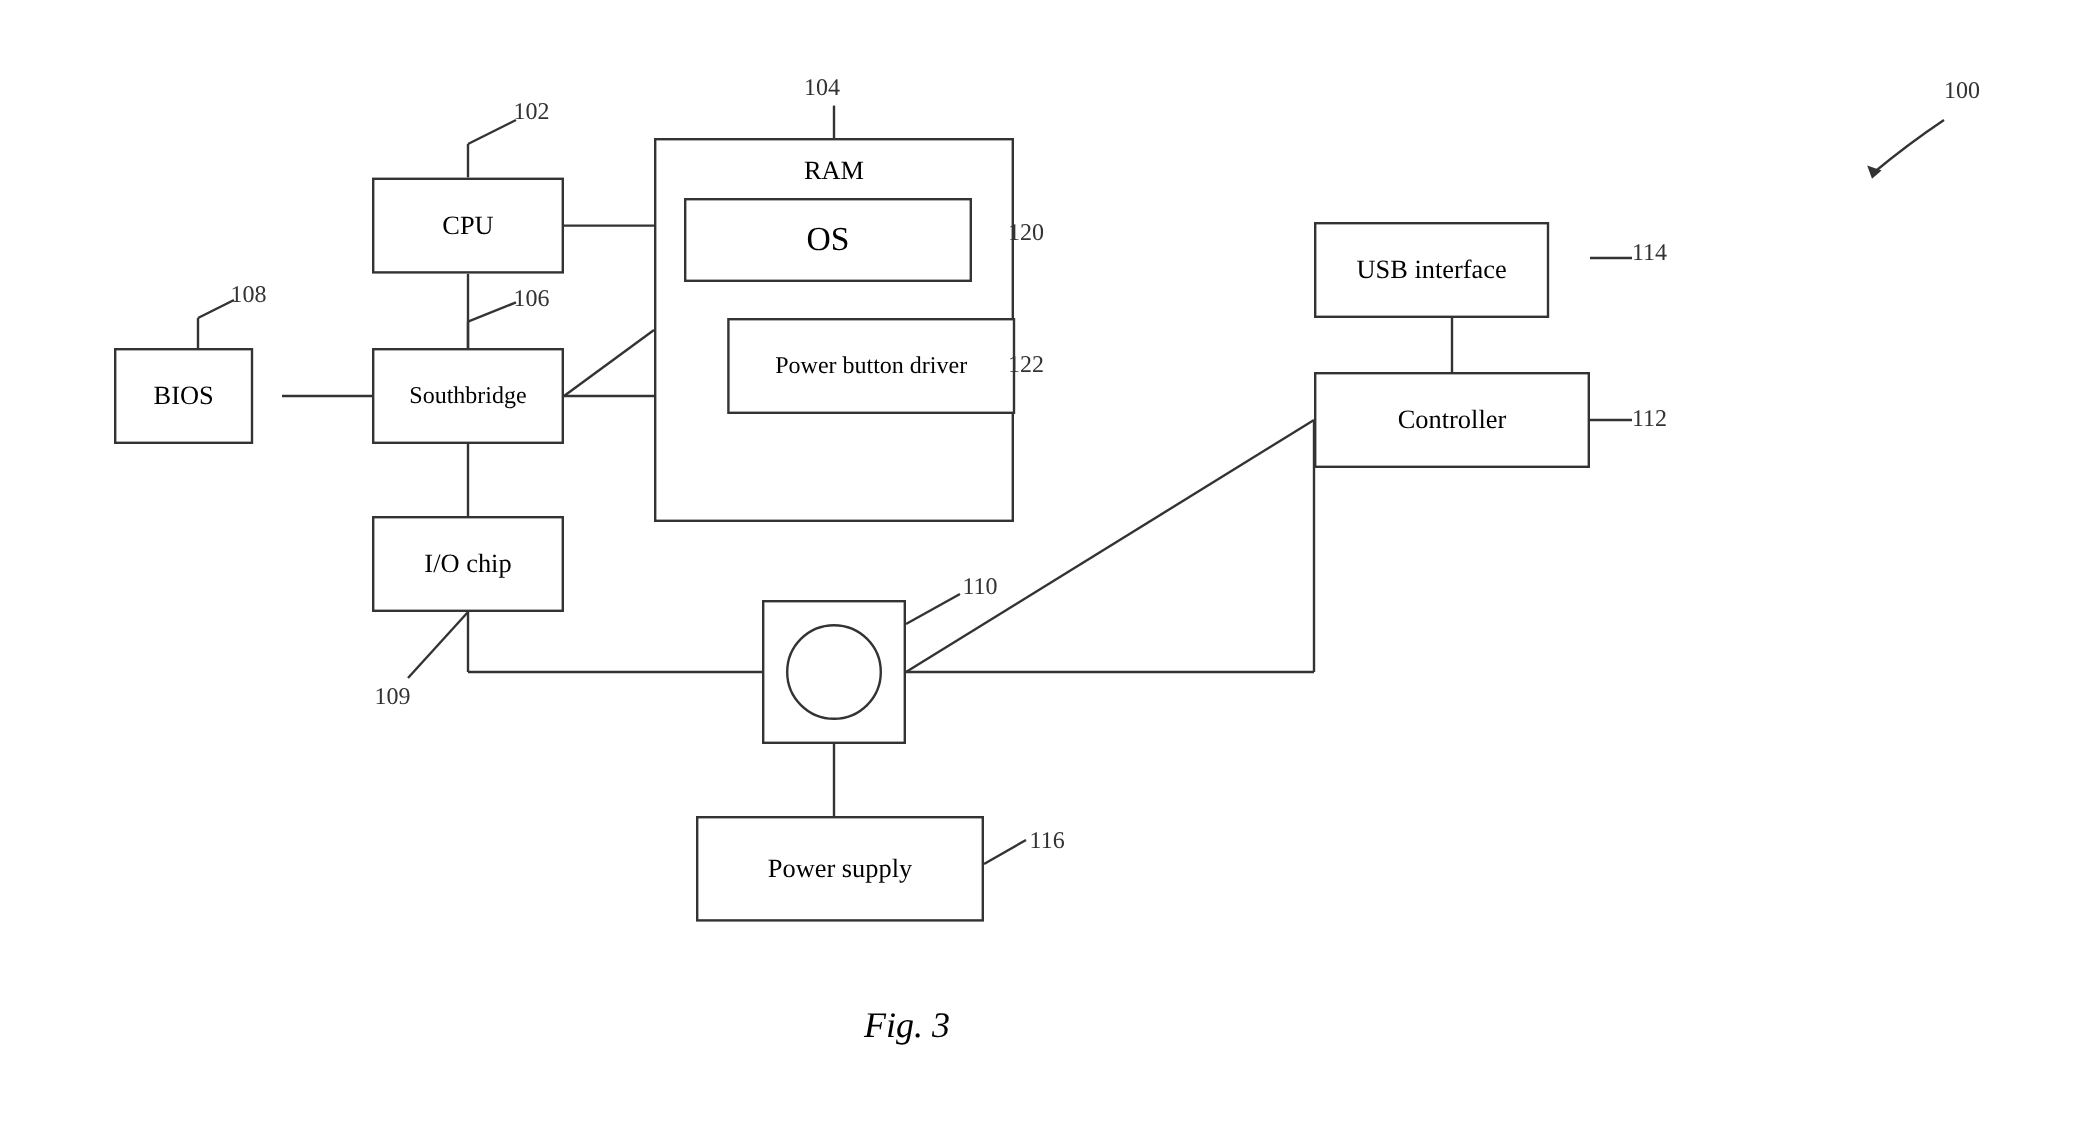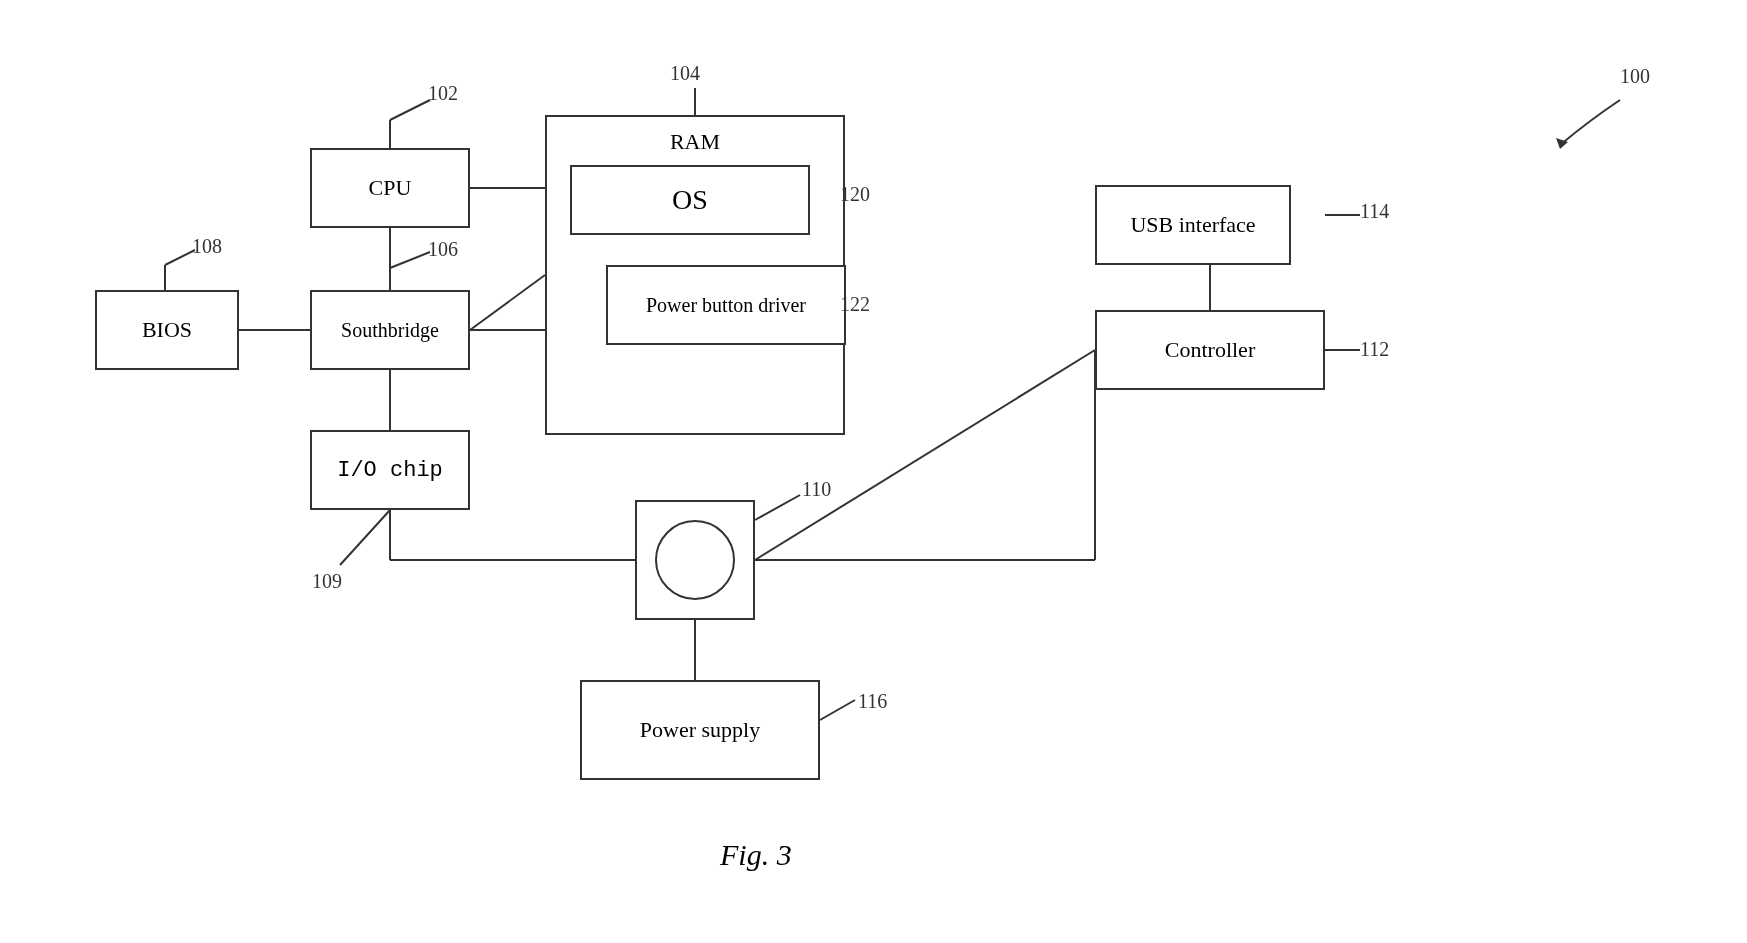--- a/index.html
+++ b/index.html
@@ -134,34 +134,34 @@
   </div>
 
   <div class="box" style="left:570px; top:265px; width:240px; height:80px; font-size:20px;margin-left:36px;">
     <span>Power button driver</span>
   </div>
 
   <div class="box" style="left:310px; top:290px; width:160px; height:80px; font-size:20px;">
     <span>Southbridge</span>
   </div>
 
-  <div class="box" style="left:310px; top:430px; width:160px; height:80px; font-size:22px;font-family:Liberation Mono, monospace;">
+  <div class="box" style="left:310px; top:430px; width:160px; height:80px; font-size:22px;">
     <span>I/O chip</span>
   </div>
 
-  <div class="box" style="left:95px; top:290px; width:144px; height:80px; font-size:22px;">
+  <div class="box" style="left:95px; top:290px; width:116px; height:80px; font-size:22px;">
     <span>BIOS</span>
   </div>
 
   <div class="box" style="left:635px; top:500px; width:120px; height:120px; border-radius:0; font-size:22px;">
 
     <div style="width:80px; height:80px; border-radius:50%; border:2px solid #333; background:#fff;"></div>
   </div>
 
-  <div class="box" style="left:580px; top:680px; width:240px; height:100px; font-size:22px;">
+  <div class="box" style="left:580px; top:680px; width:240px; height:88px; font-size:22px;">
     <span>Power supply</span>
   </div>
 
   <div class="box" style="left:1095px; top:185px; width:196px; height:80px; font-size:22px;">
     <span>USB interface</span>
   </div>
 
   <div class="box" style="left:1095px; top:310px; width:230px; height:80px; font-size:22px;">
     <span>Controller</span>
   </div>

